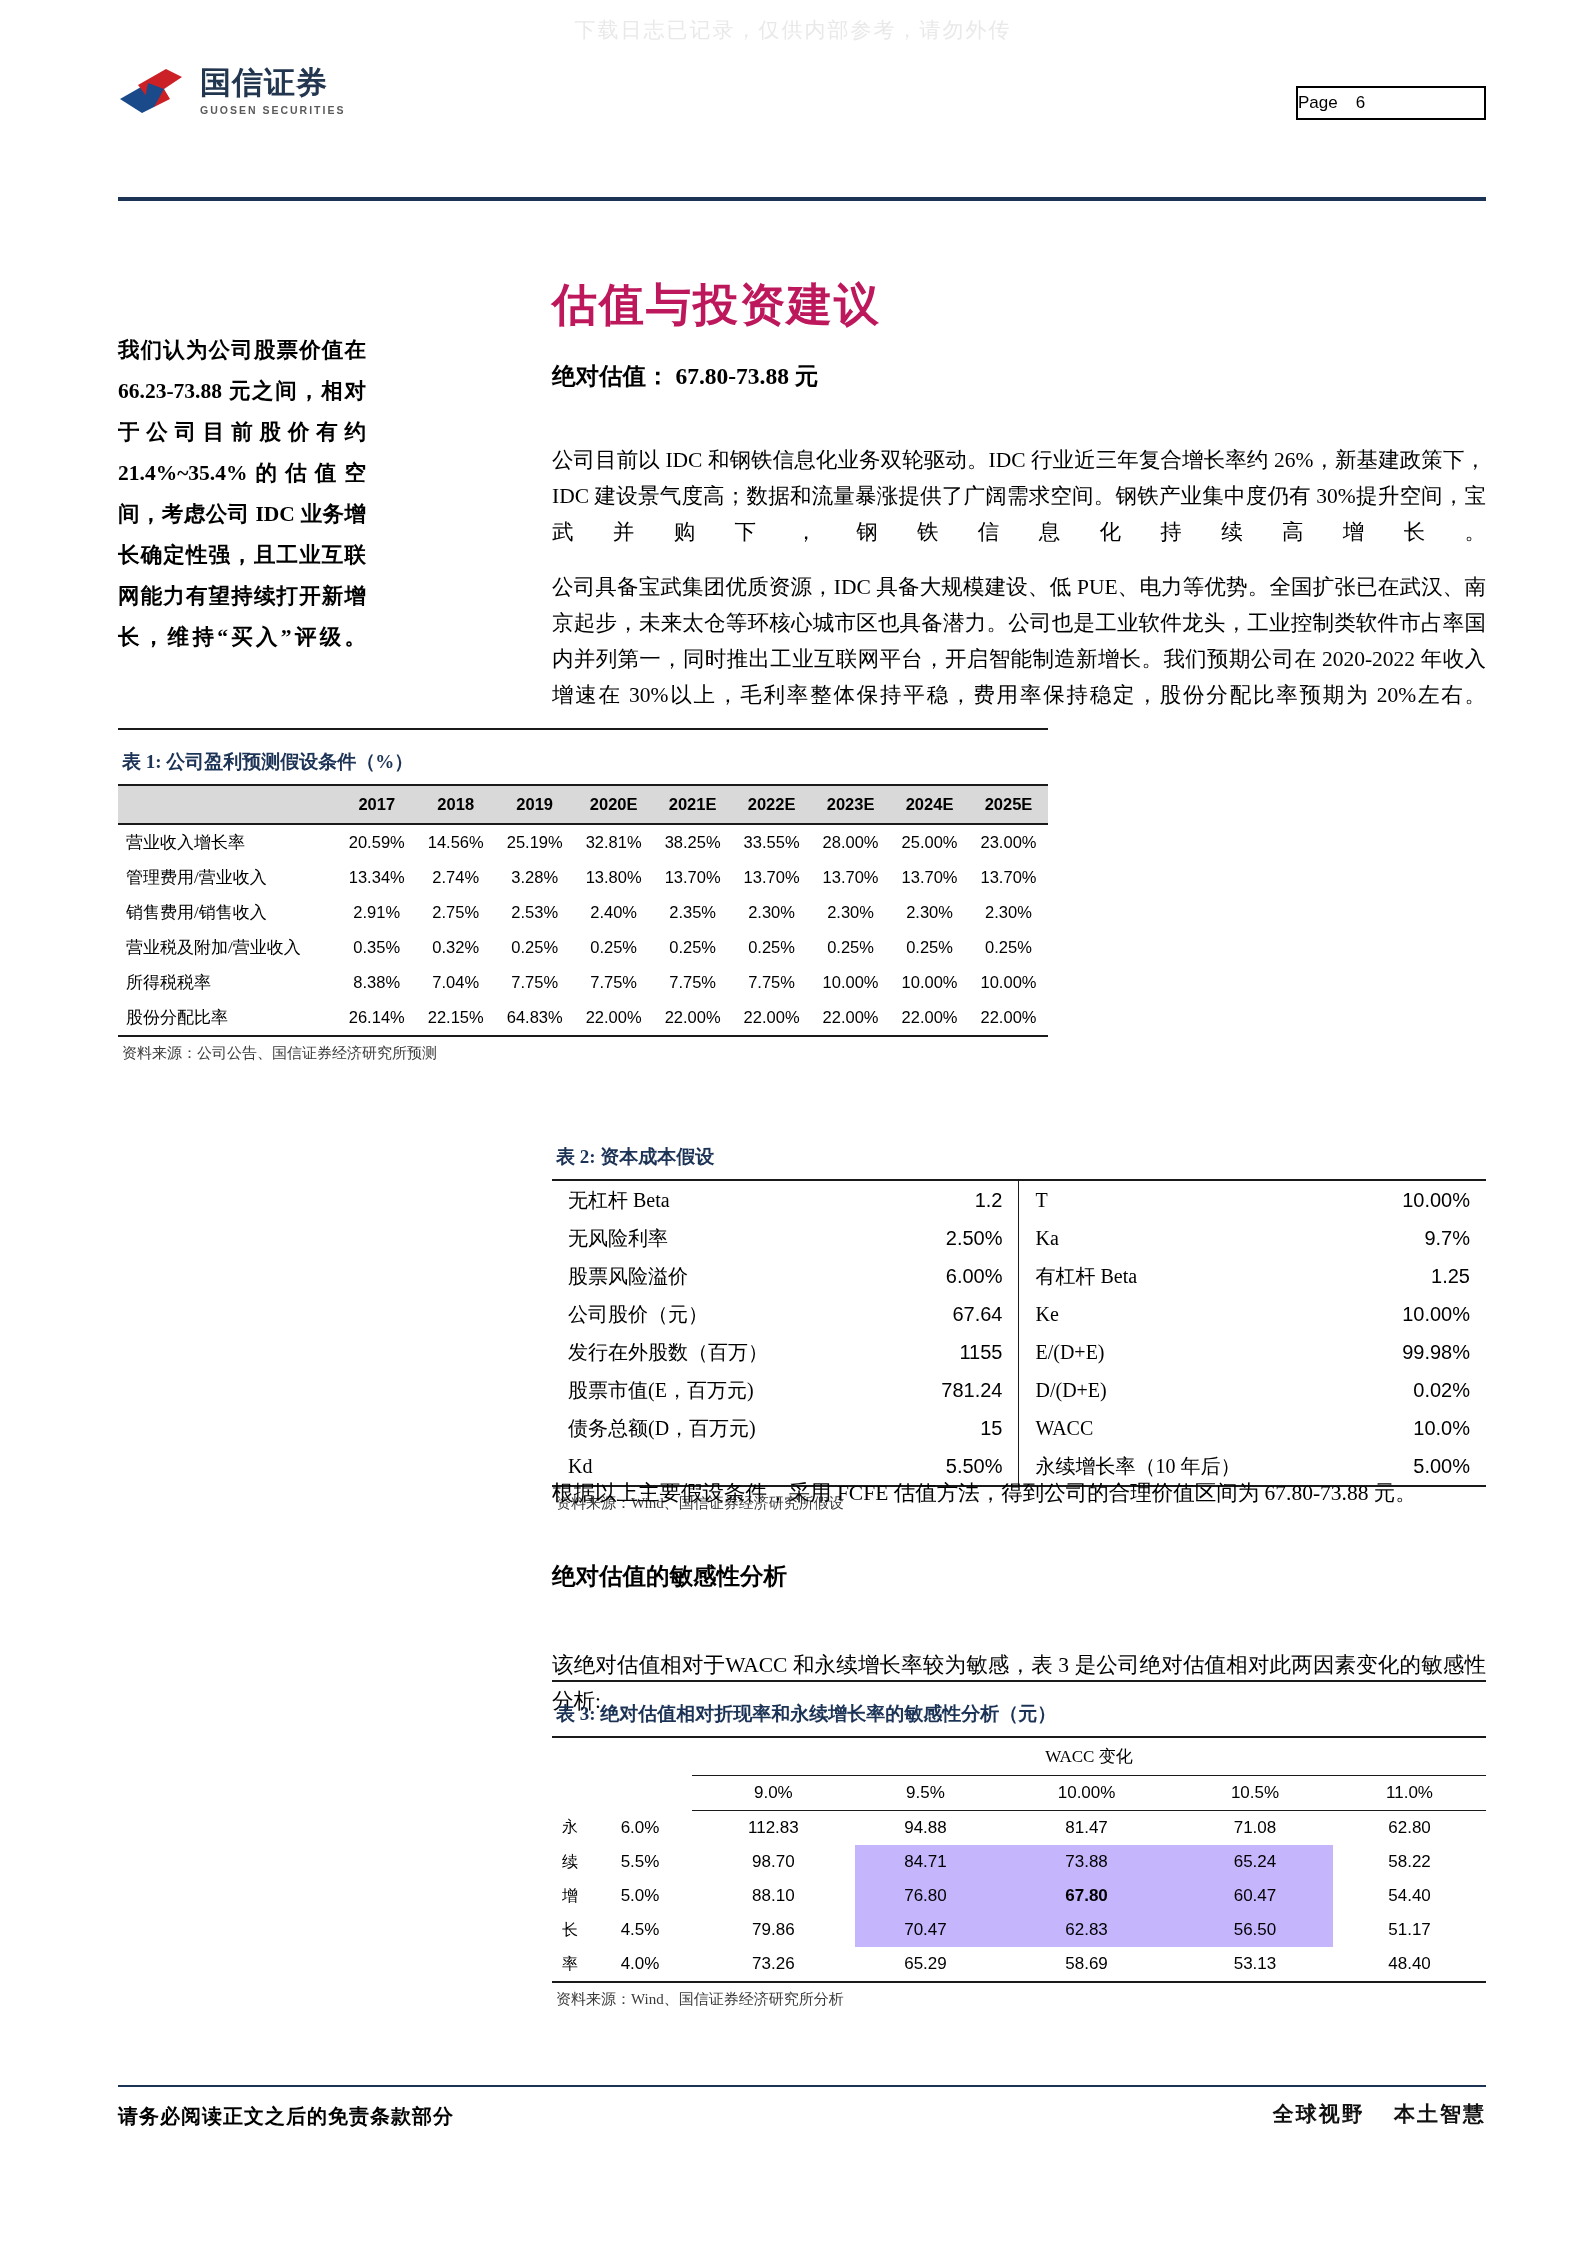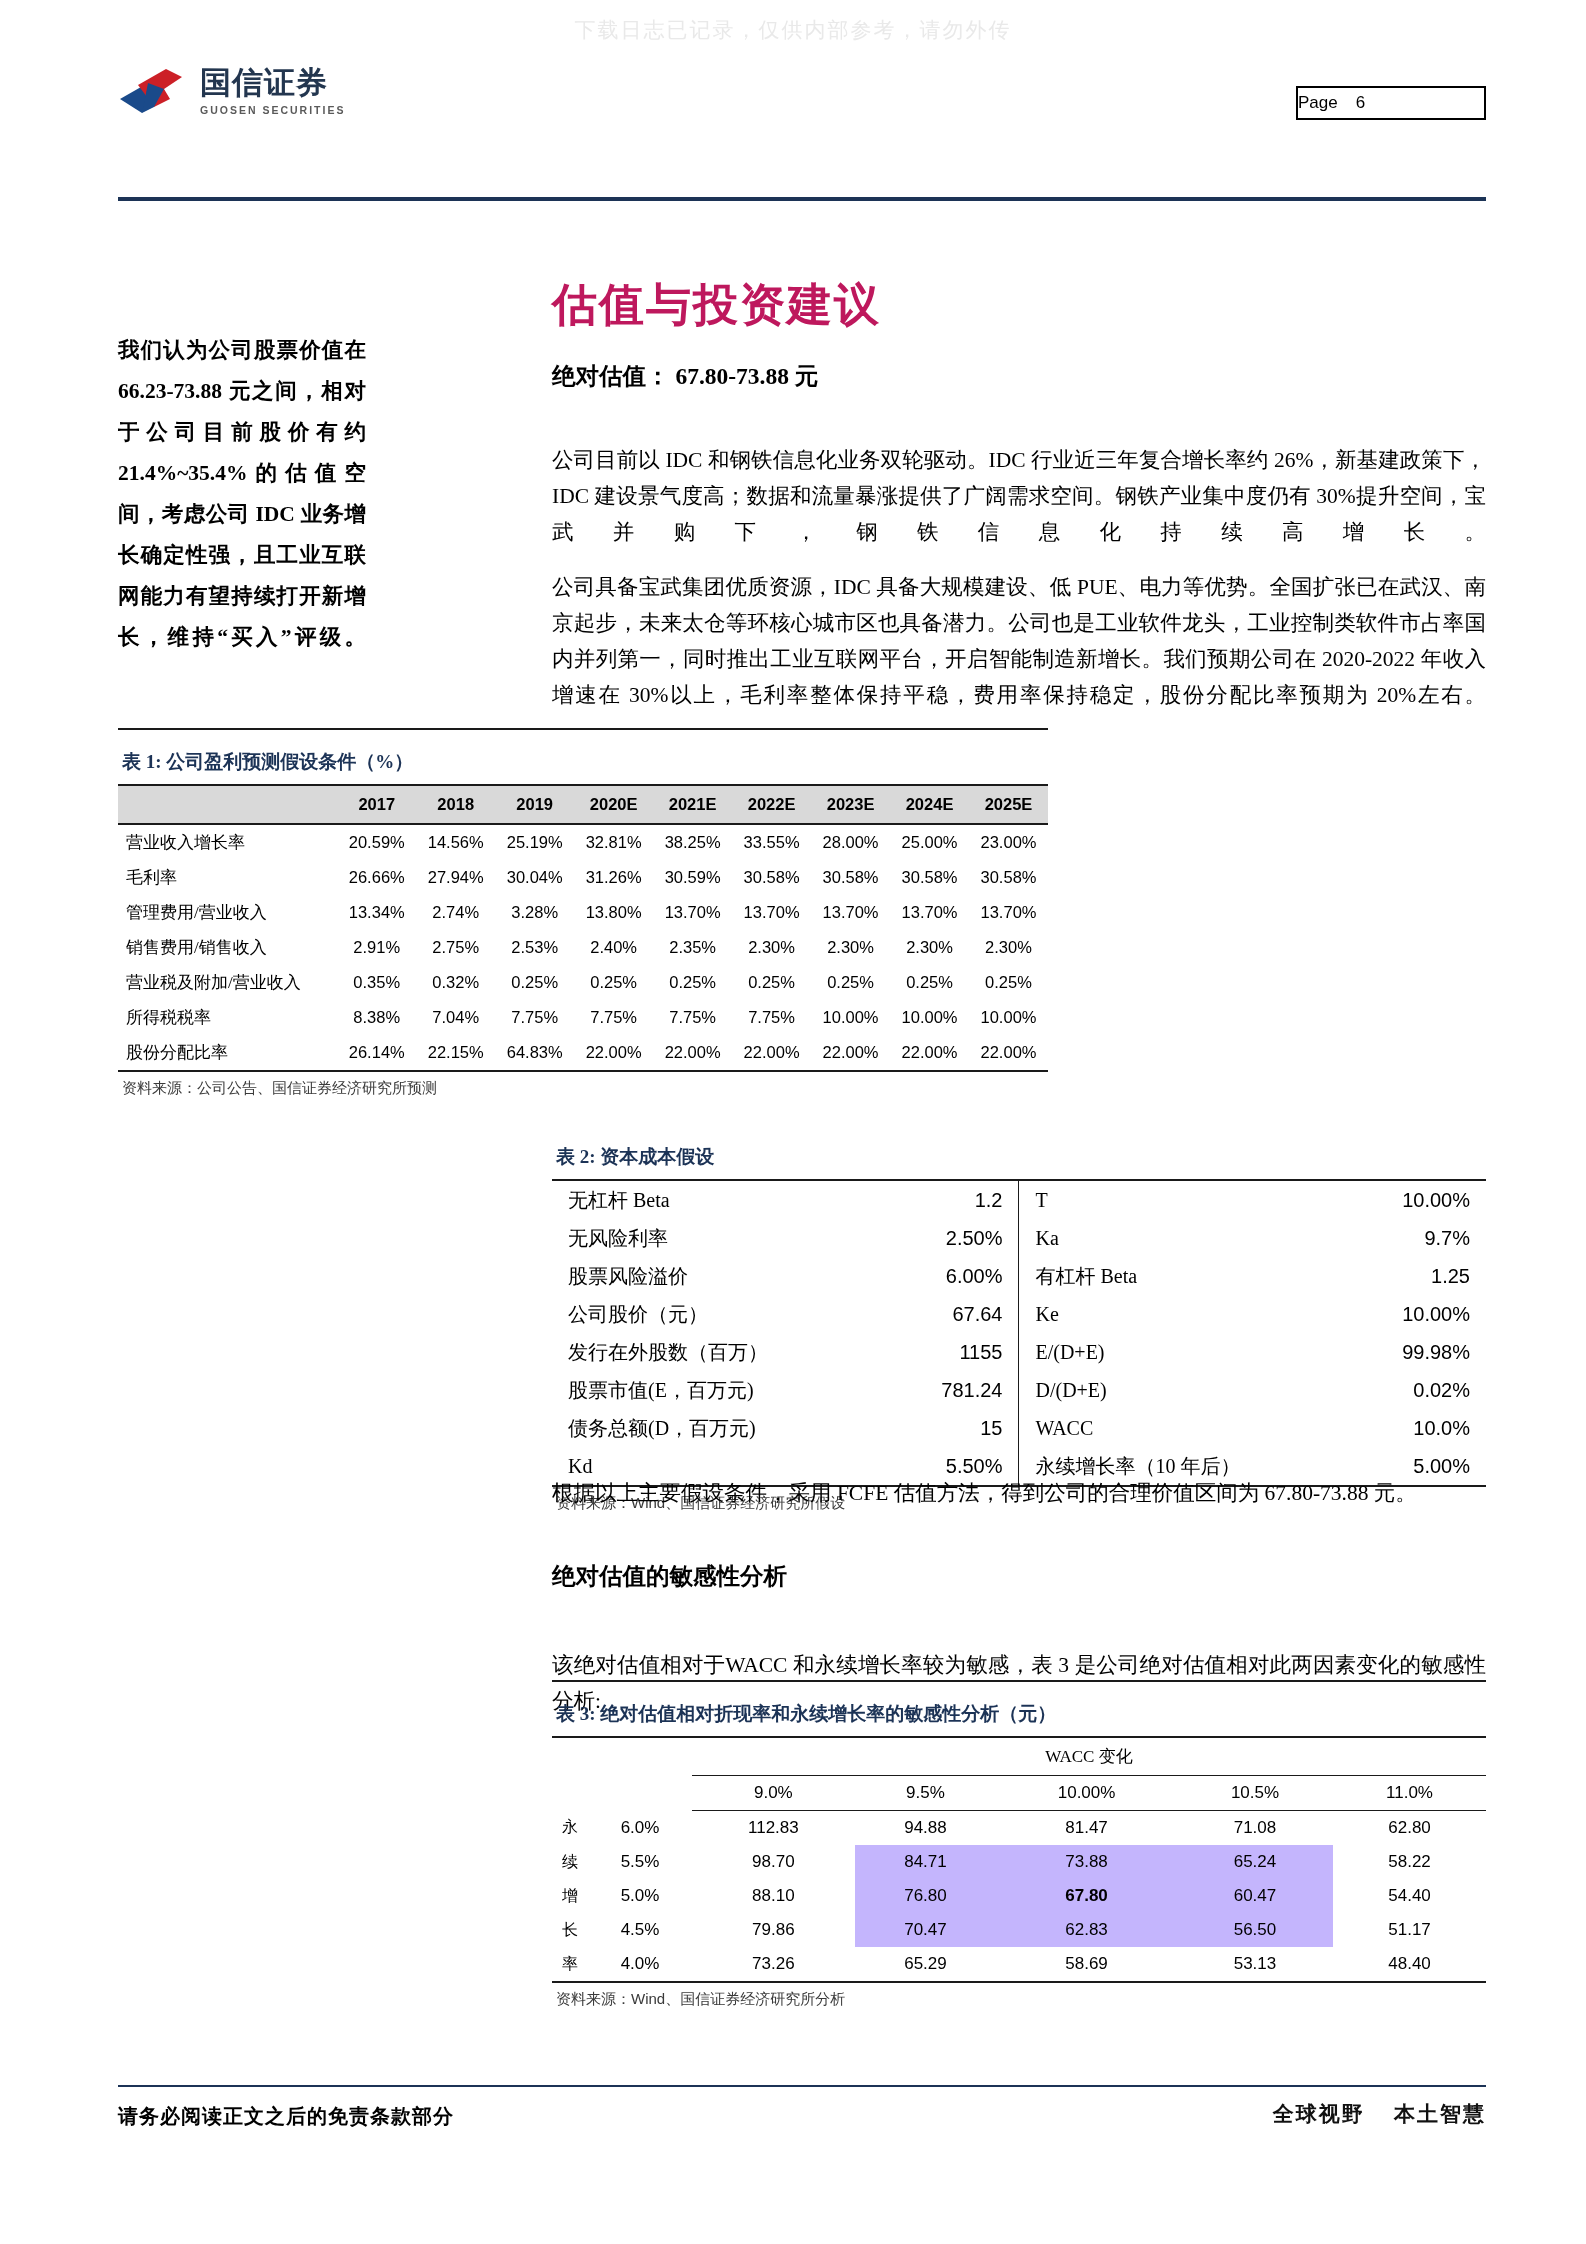--- a/index.html
+++ b/index.html
@@ -196,21 +196,21 @@
     text-align: left;
     font-family: "Liberation Serif", serif;
     font-size: 17px;
     padding-left: 8px;
   }
   .t1 tbody tr:last-child td { border-bottom: 2px solid #1a1a1a; }
 
   .src {
     font-size: 15px;
     color: #3a3a3a;
-    font-family: Liberation Sans, sans-serif;
+    font-family: Liberation Serif, serif;
     padding: 7px 4px 0 4px;
   }
 
   
   .t2 {
     left: 552px;
     top: 1125px;
     width: 934px;
   }
   .t2 table.grid {
@@ -362,32 +362,20 @@
           <td>14.56%</td>
           <td>25.19%</td>
           <td>32.81%</td>
           <td>38.25%</td>
           <td>33.55%</td>
           <td>28.00%</td>
           <td>25.00%</td>
           <td>23.00%</td>
         </tr>
         <tr>
-          <td class="rowhead">毛利率</td>
-          <td>26.66%</td>
-          <td>27.94%</td>
-          <td>30.04%</td>
-          <td>31.26%</td>
-          <td>30.59%</td>
-          <td>30.58%</td>
-          <td>30.58%</td>
-          <td>30.58%</td>
-          <td>30.58%</td>
-        </tr>
-        <tr>
           <td class="rowhead">管理费用/营业收入</td>
           <td>13.34%</td>
           <td>2.74%</td>
           <td>3.28%</td>
           <td>13.80%</td>
           <td>13.70%</td>
           <td>13.70%</td>
           <td>13.70%</td>
           <td>13.70%</td>
           <td>13.70%</td>

